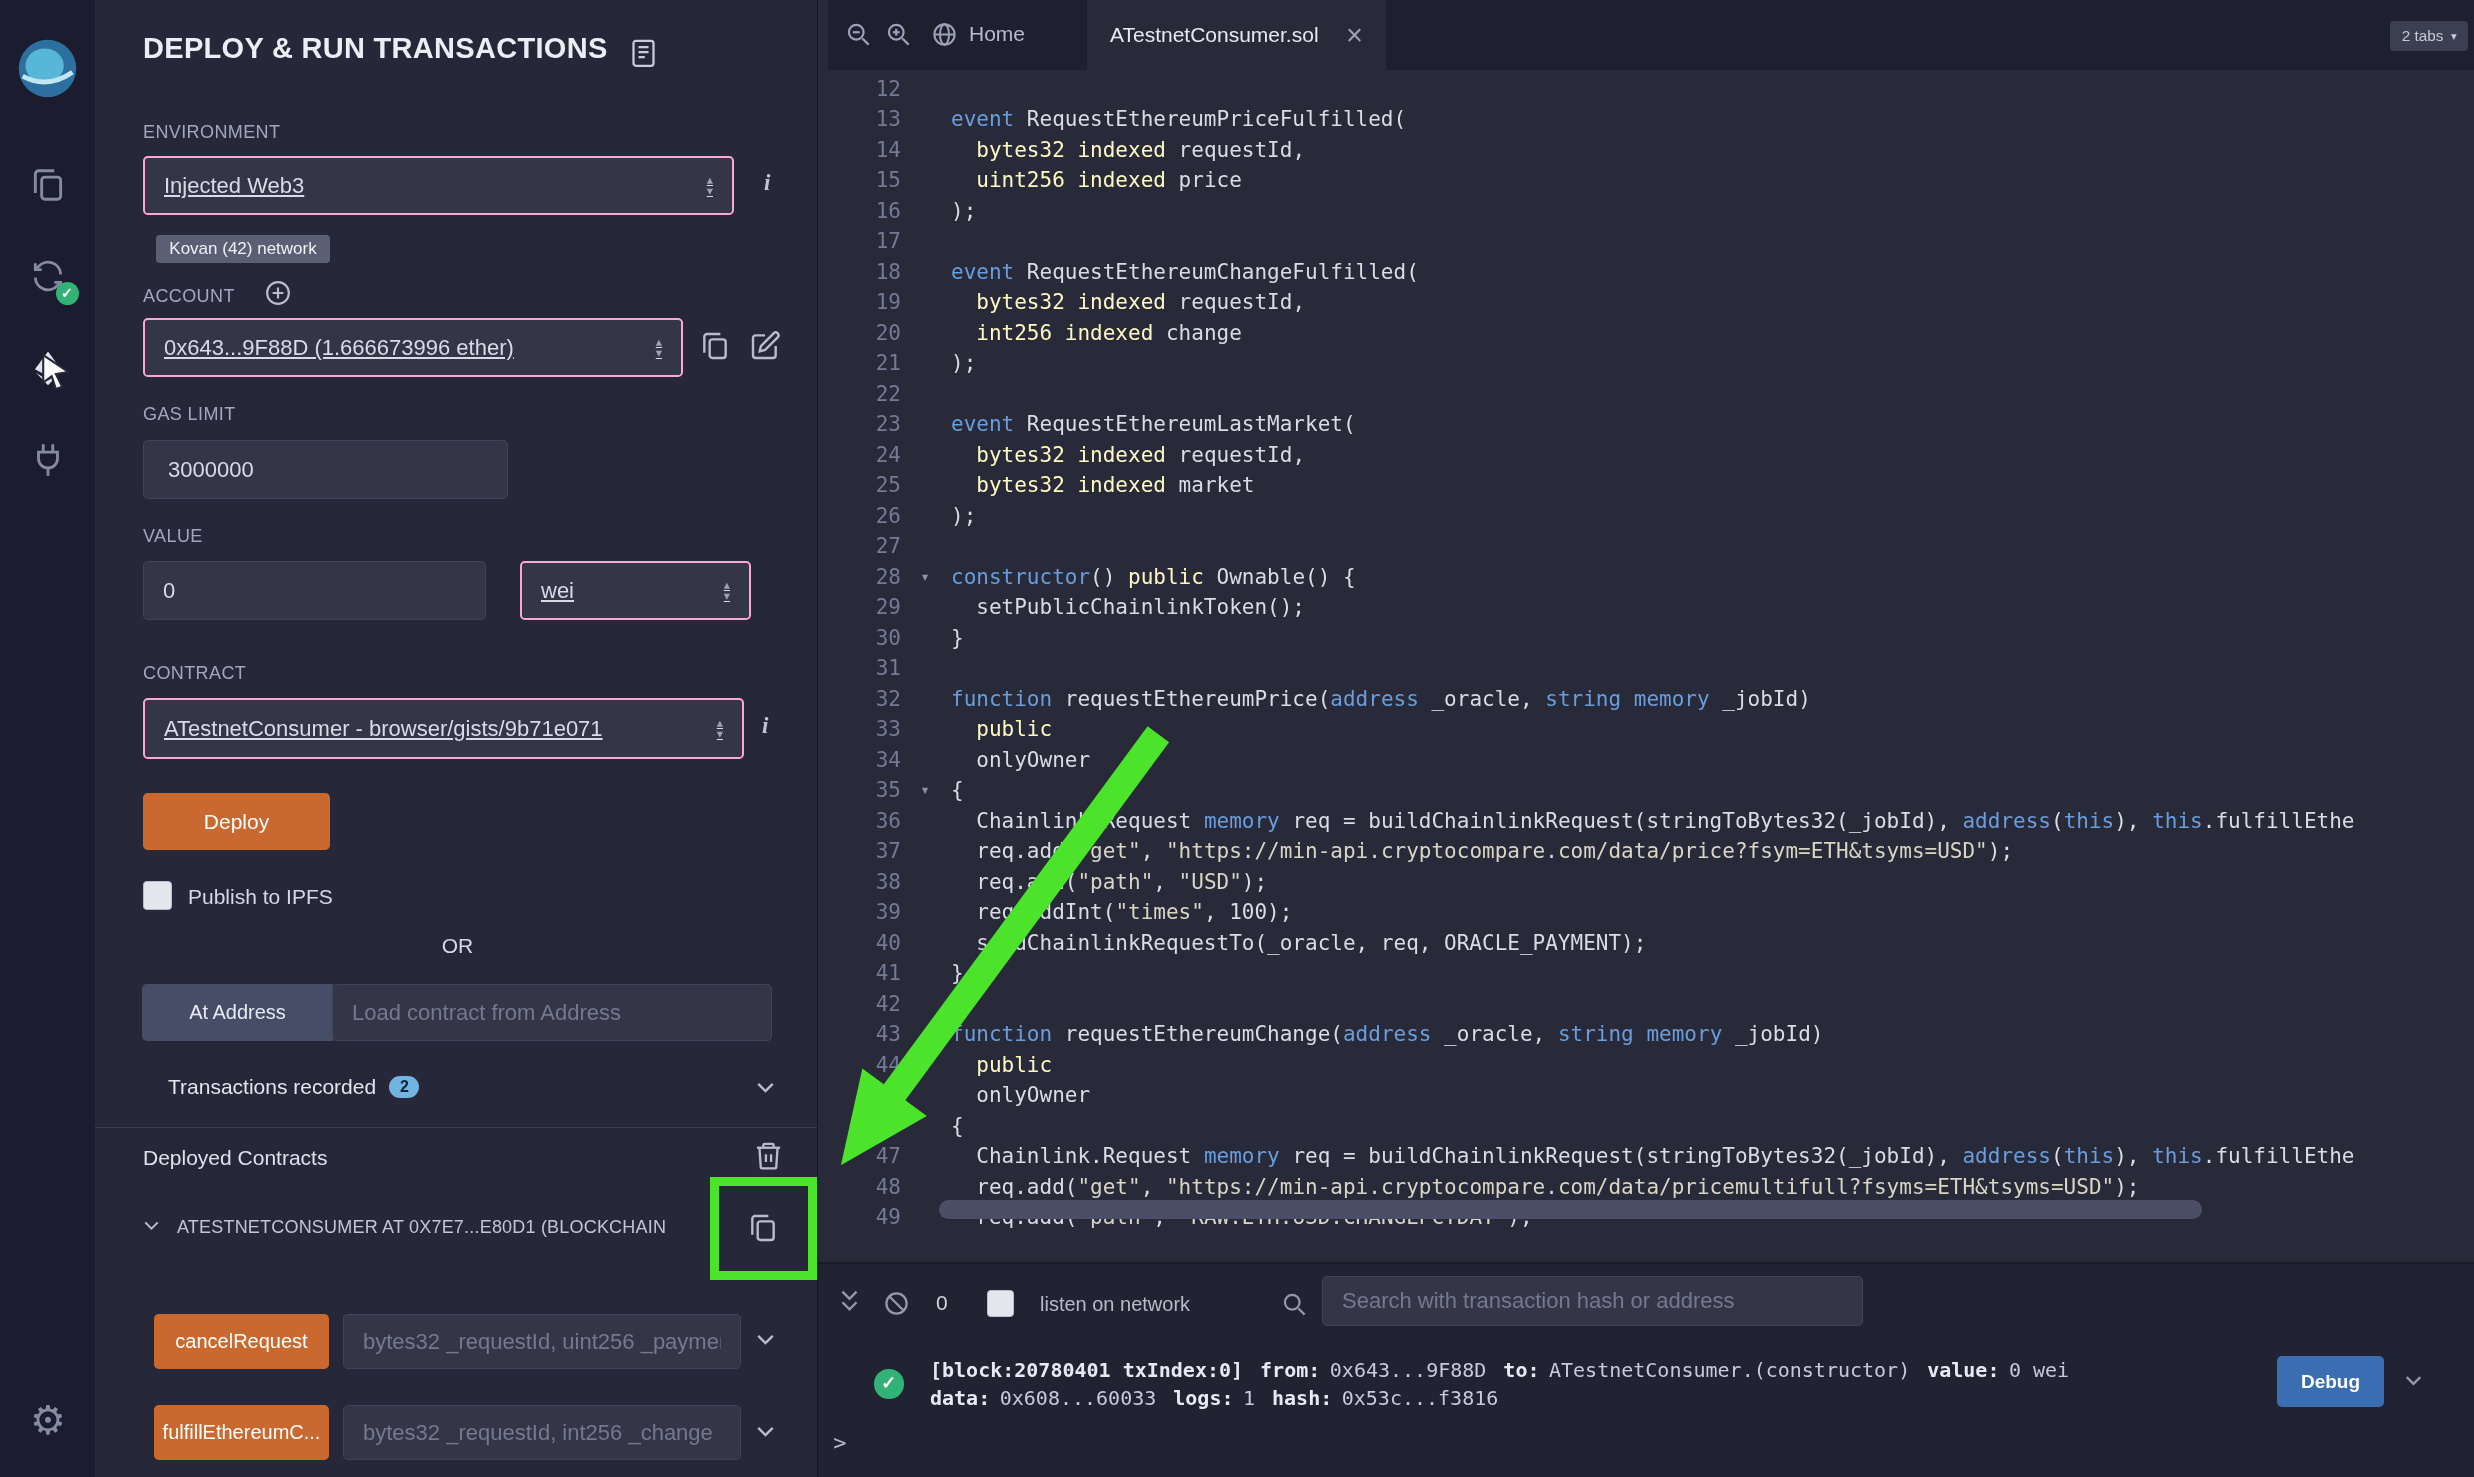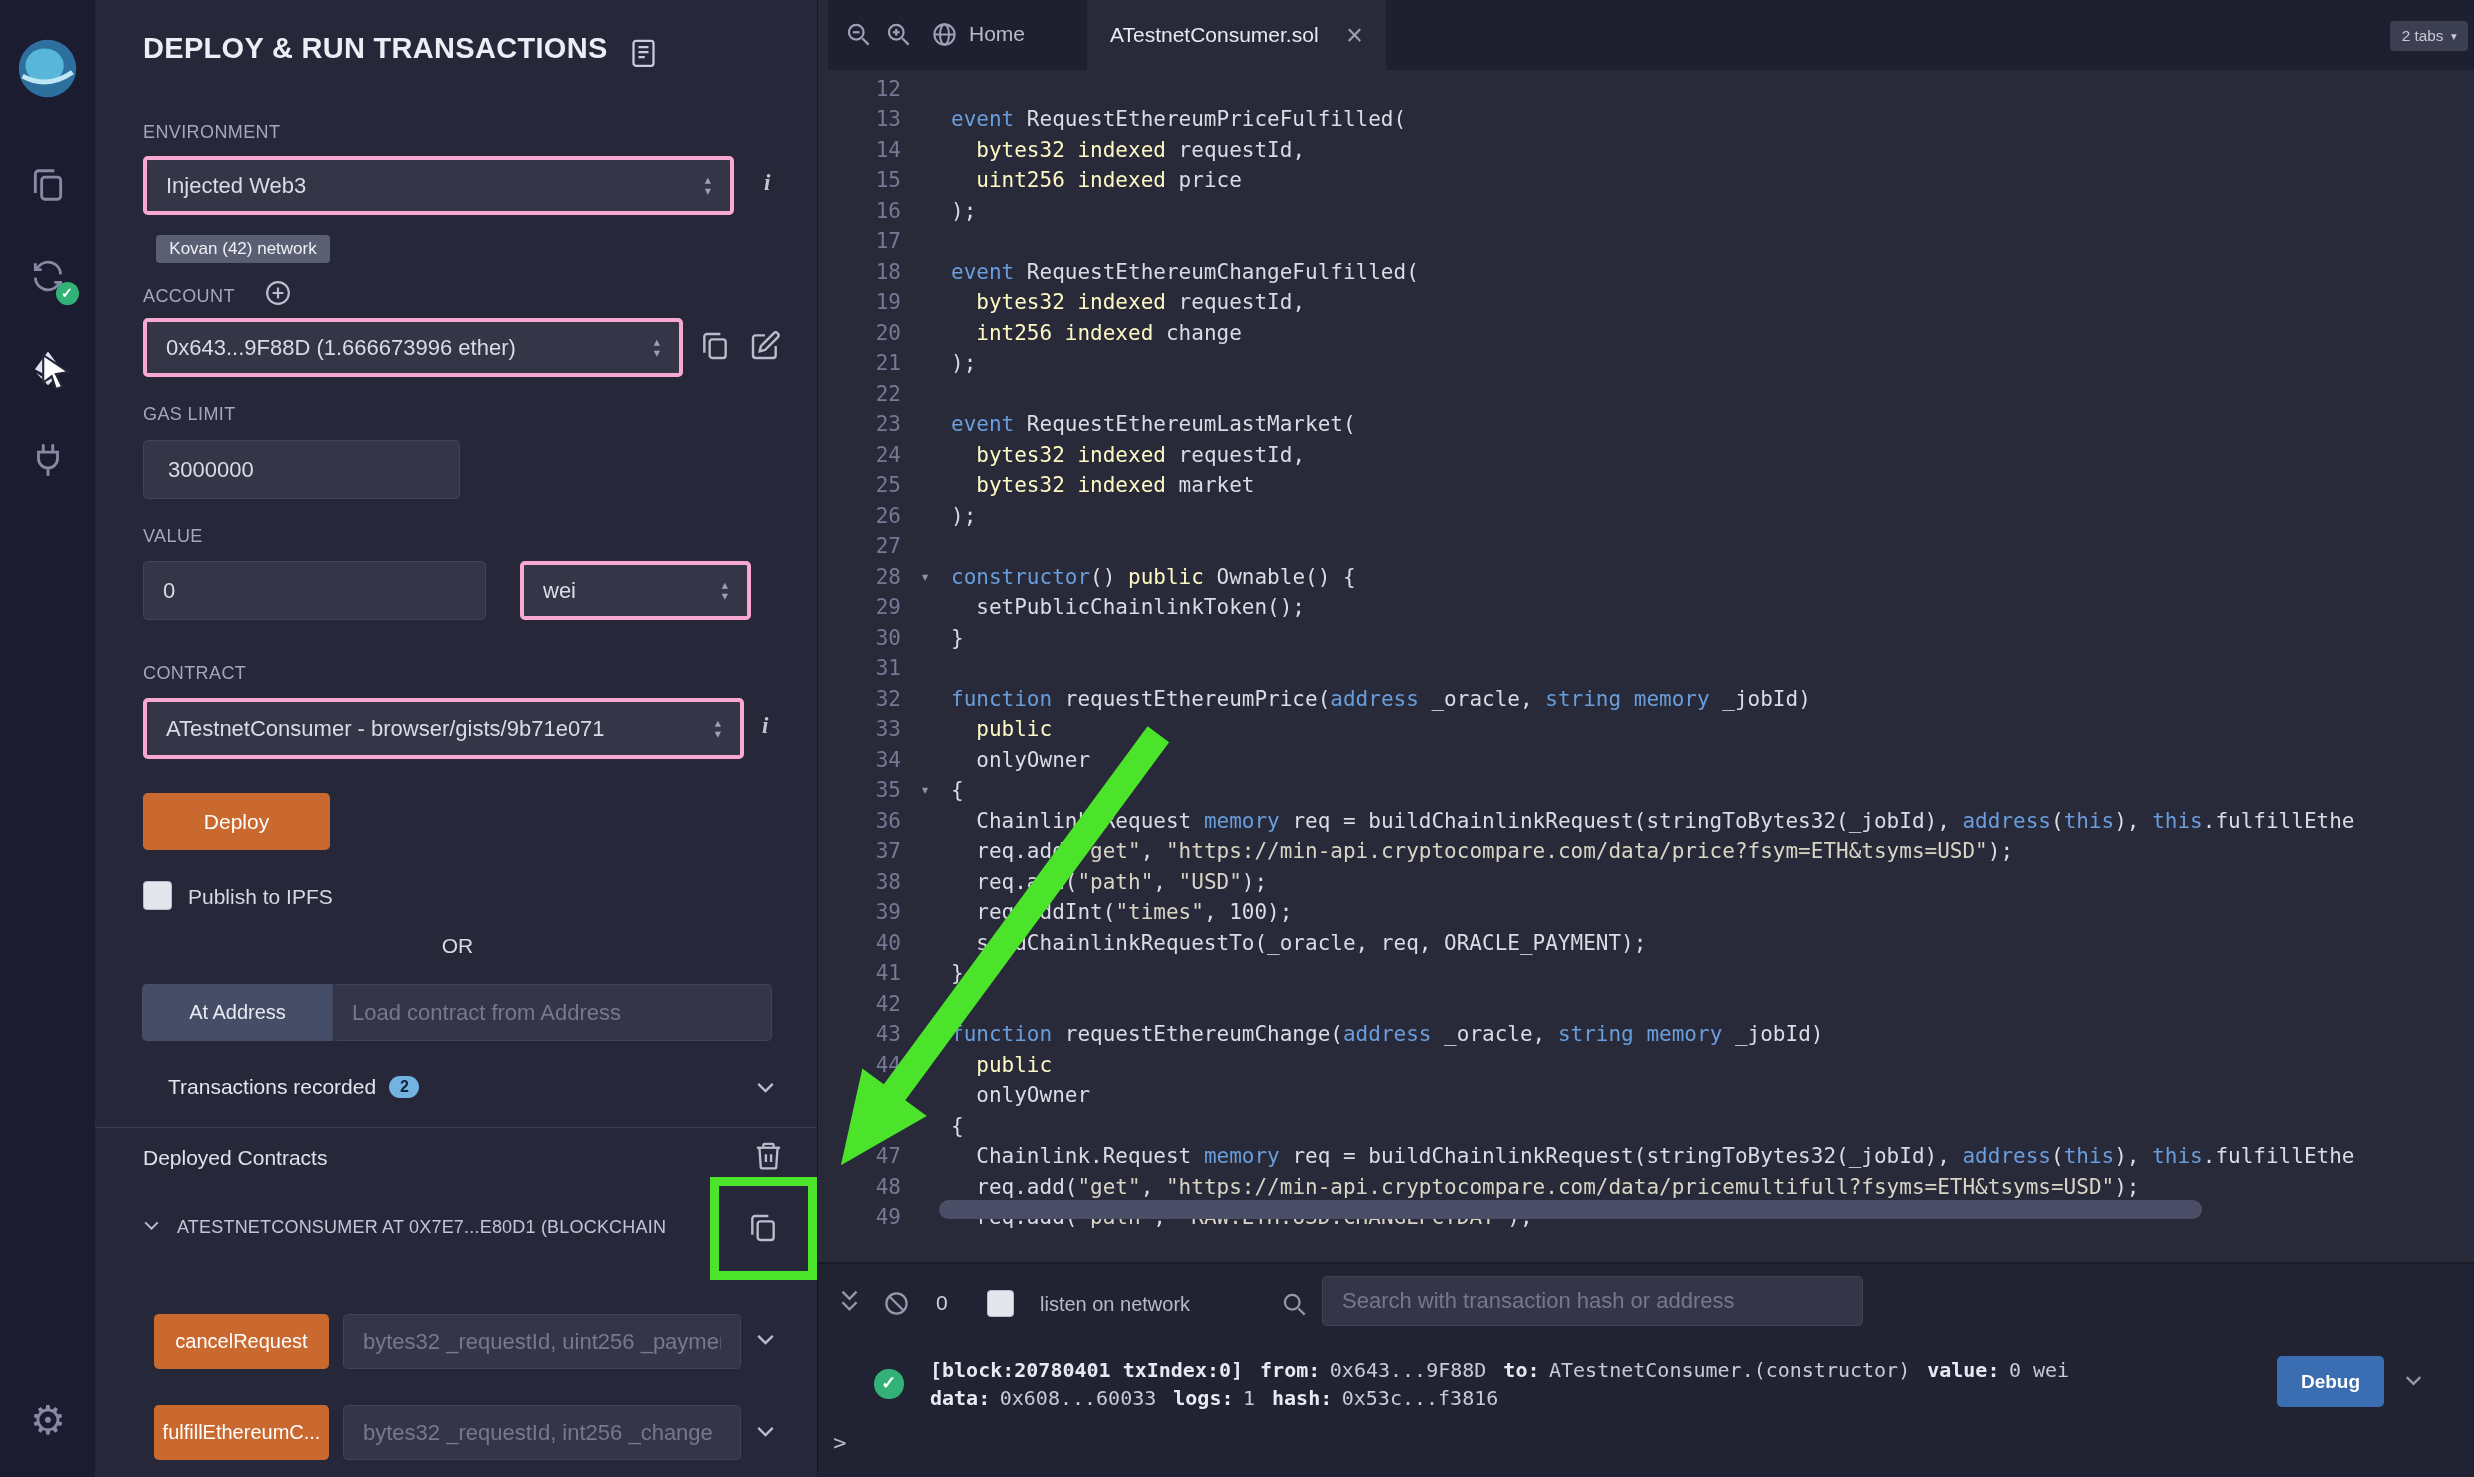--- a/index.html
+++ b/index.html
@@ -18,22 +18,22 @@
   .check-badge { position:absolute; right:-9.5px; bottom:-7.6px; width:23px; height:23px; border-radius:50%;
           background:#32b277; color:#fff; font-size:14.3px; line-height:23px; text-align:center; font-weight:bold; }
   .cursor-badge { position:absolute; right:-7.6px; bottom:-5.7px; }
 
   
   .sidepanel { position:absolute; left:95px; top:0; width:723px; height:1478px; background:#26283a;
           border-right:1px solid #17181f; z-index:4; }
   .sp-title { position:absolute; left:48px; top:32px; font-size:29px; font-weight:600; color:#eceef5; letter-spacing:0.3px; }
   .doc-icon { position:absolute; left:536px; top:38px; color:#c9ccdd; }
   .sp-label { position:absolute; font-size:18px; color:#a3a6bd; letter-spacing:0.4px; }
-  .select, .tinput { position:absolute; background:#343648; border:4px solid #f9a8d4; border-radius:4.8px;
-          color:#d9dbe7; font-size:22px; display:flex; align-items:center; padding:0 19px; }
+  .select, .tinput { position:absolute; background:#343648; border:2px solid #f9a8d4; border-radius:4.8px;
+          color:#d9dbe7; font-size:22px; display:flex; align-items:center; padding:0 19px;text-decoration:underline; }
   .select .sel-text { flex:1; white-space:nowrap; overflow:hidden; text-overflow:ellipsis; }
   .stepper { display:flex; flex-direction:column; color:#9ea1b6; font-size:12.4px; line-height:10.5px; margin-left:9.5px; }
   input.raw { background:#343648; border:1px solid #41435a; border-radius:4.8px; color:#d9dbe7;
           font-size:22px; padding:0 19px; outline:none; position:absolute; font-family:"Liberation Sans",sans-serif; }
   input::placeholder { color:#75788e; }
   .net-badge { position:absolute; left:61px; top:235px; background:#5b5f73; color:#f0f1f6; font-size:17px;
           padding:3.8px 13.3px; border-radius:3.8px; }
   .inline-ic { position:absolute; color:#b9bccc; }
   .info-i { position:absolute; font-family:"Liberation Serif",serif; font-style:italic; font-weight:bold;
           font-size:23px; color:#c3c5d4; }
@@ -200,21 +200,21 @@
         </svg>
     </span>
     <span class="inline-ic" style="left:654px; top:330px">
       <svg width="32" height="32" viewBox="0 0 24 24" fill="none" stroke="currentColor" stroke-width="1.8">
           <path d="M12 4H5a2 2 0 0 0-2 2v13a2 2 0 0 0 2 2h13a2 2 0 0 0 2-2v-7"></path>
           <path d="M18.5 2.5a2.1 2.1 0 0 1 3 3L12 15l-4 1 1-4z"></path>
         </svg>
     </span>
 
     <div class="sp-label" style="left:48px; top:404px">GAS LIMIT</div>
-    <input class="raw" style="left: 48px; top: 440px; width: 317px; height: 59px; padding-left: 24px;" value="3000000">
+    <input class="raw" style="left: 48px; top: 440px; width: 365px; height: 59px; padding-left: 24px;" value="3000000">
 
     <div class="sp-label" style="left:48px; top:526px">VALUE</div>
     <input class="raw" style="left: 48px; top: 561px; width: 343px; height: 59px;" value="0">
     <div class="select" style="left:425px; top:561px; width:231px; height:59px">
       <span class="sel-text">wei</span>
       <span class="stepper">
           <span>▴</span>
           <span>▾</span>
         </span>
     </div>

